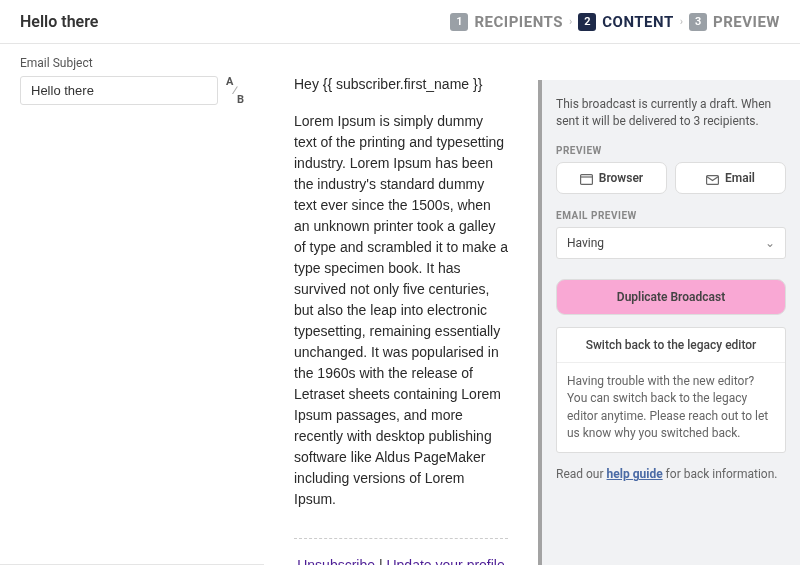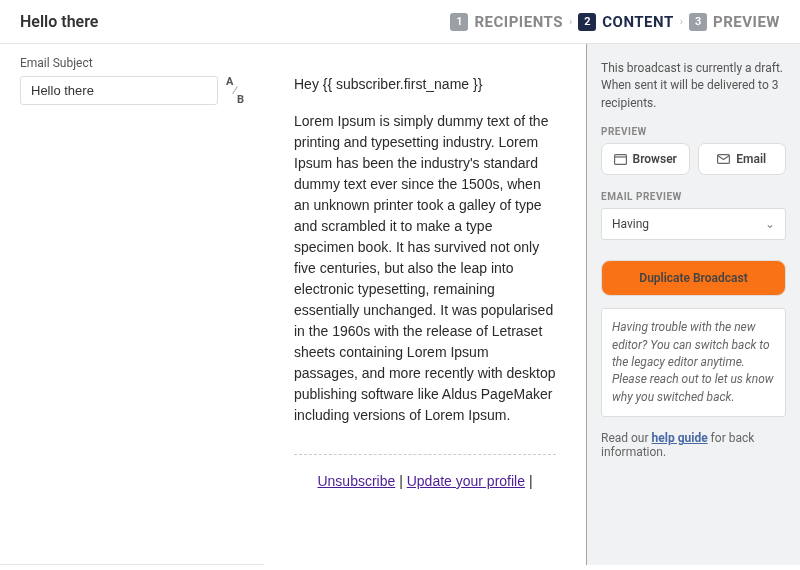--- a/index.html
+++ b/index.html
@@ -117,40 +117,41 @@
     margin: 28px 0 16px 0;
   }
   .footer-links {
     text-align: center;
     font-size: 14px;
   }
   .footer-links a {
     color: #4c1d95;
   }
   .right {
-    width: 214px;
+    width: 262px;
     background: #f1f2f4;
-    border-left: 1px solid #a3a3a3;
+    border-left: 4px solid #a3a3a3;
     padding: 16px 14px;
     font-size: 12px;
     color: #555;
+    margin-top: 36px;
   }
   .draft-msg { margin-bottom: 14px; line-height: 1.45; }
   .sect-label {
     font-size: 10px;
     font-weight: 700;
     letter-spacing: 0.5px;
     color: #888;
     margin-bottom: 6px;
   }
   .btn-row { display: flex; gap: 8px; margin-bottom: 16px; }
   .btn {
     flex: 1;
     display: flex;
-    align-items: center;
+    align-items: flex-end;
     justify-content: center;
     gap: 6px;
     background: #fff;
     border: 1px solid #ddd;
     border-radius: 7px;
     padding: 8px 9px;
     font-size: 12px;
     color: #444;
     font-weight: 600;
     cursor: pointer;
@@ -163,21 +164,21 @@
     display: flex;
     align-items: center;
     justify-content: space-between;
     font-size: 12px;
     color: #444;
     margin-bottom: 20px;
     cursor: pointer;
   }
   .chev { color: #888; font-size: 12px; }
   .wide-btn {
-    background: #f97316;
+    background: #f9a8d4;
     border: 1px solid #ddd;
     border-radius: 9px;
     padding: 10px;
     text-align: center;
     font-size: 12px;
     color: #444;
     font-weight: 600;
     cursor: pointer;
     margin-bottom: 12px;
   }
@@ -194,21 +195,20 @@
     color: #444;
     border-bottom: 1px solid #eee;
     cursor: pointer;
     font-weight: 500;
   }
   .legacy-body {
     padding: 10px;
     font-size: 12px;
     color: #666;
     line-height: 1.45;
-    font-style: italic;
   }
   .help { font-size: 12px; color: #666; }
   .help a { color: #4a6aa5; text-decoration: underline; font-weight: bold; }
   .icon { display: inline-flex; }
 </style>
 </head>
 <body>
 
 <div class="top">
   <div class="title">Hello there</div>
@@ -283,20 +283,21 @@
 
     <div class="sect-label">EMAIL PREVIEW</div>
     <div class="select">
       <span>Having</span>
       <span class="chev">⌄</span>
     </div>
 
     <div class="wide-btn">Duplicate Broadcast</div>
 
     <div class="legacy-box">
+      <div class="legacy-head">Switch back to the legacy editor</div>
       <div class="legacy-body">Having trouble with the new editor? You can switch back to the legacy editor anytime. Please reach out to let us know why you switched back.</div>
     </div>
 
     <div class="help">
       <span>Read our </span><a href="#">help guide</a><span> for back information.</span>
     </div>
   </div>
 </div>
 
 </body></html>

